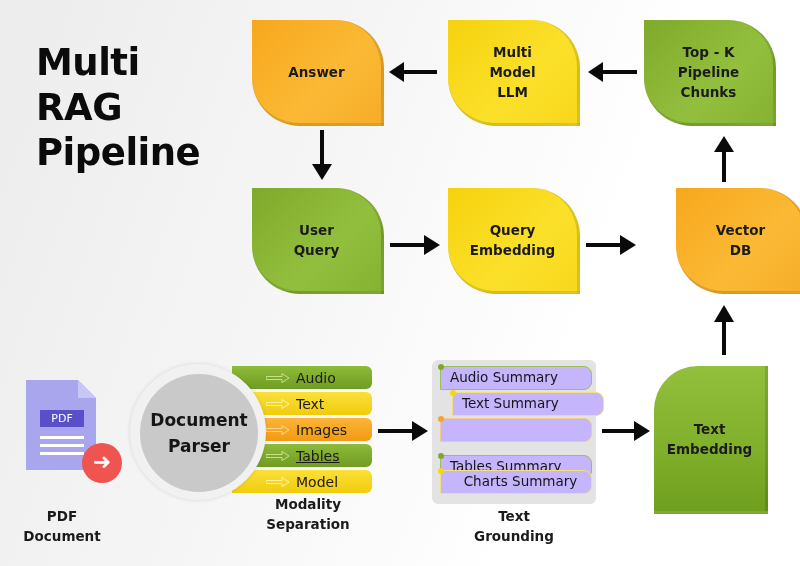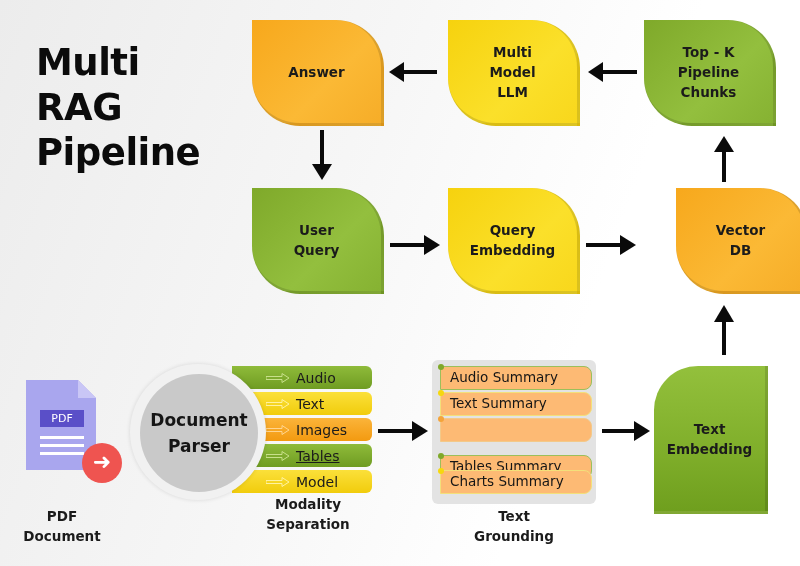--- a/index.html
+++ b/index.html
@@ -75,21 +75,21 @@
     .mod-orange { background: linear-gradient(180deg, #fbb43a, #f39a10); }
     .mod-arrow {
       position: absolute; left: 34px; top: 7px; width: 24px; height: 10px;
     }
     .grounding {
       position: absolute; left: 432px; top: 360px; width: 164px; height: 144px;
       background: #e3e3e3; border-radius: 6px;
     }
     .summary {
       position: absolute; left: 440px; width: 152px; height: 24px; border-radius: 0 8px 8px 0;
-      background: #fdba74; border: 1.5px solid; font-size: 13.5px; line-height: 21px;
+      background: #c4b5fd; border: 1.5px solid; font-size: 13.5px; line-height: 21px;
       padding-left: 9px; color: #161616; font-family: "DejaVu Sans", sans-serif;
     }
     .summary .dot { position: absolute; left: -3px; top: -3px; width: 6px; height: 6px; border-radius: 50%; }
   </style>
 </head>
 <body>
 
 <div class="title">
   <div>Multi</div>
   <div>RAG</div>
@@ -176,32 +176,32 @@
 Parser</span>
 </div>
 <div class="caption" style="left:256px;top:494px;width:104px;">Modality
 Separation</div>
 
 <div class="grounding"></div>
 <div class="summary" style="top:366px;border-color:#9cbf5a;">
   <span class="dot" style="background:#7fa92a;"></span>
   <span>Audio Summary</span>
 </div>
-<div class="summary" style="top:392px;border-color:#f3e07a;">
+<div class="summary" style="top:392px;border-color:#f3e07a;margin-left:12px;">
   <span class="dot" style="background:#f6d80e;"></span>
   <span>Text Summary</span>
 </div>
 <div class="summary" style="top:418px;border-color:#f3c989;">
   <span class="dot" style="background:#f4a43a;"></span>
 </div>
 <div class="summary" style="top:444px;border-color:#9cbf5a;margin-top:11px;">
   <span class="dot" style="background:#7fa92a;"></span>
   <span>Tables Summary</span>
 </div>
-<div class="summary" style="top:470px;border-color:#f3e07a;">
+<div class="summary" style="top:470px;border-color:#f3e07a;text-align:center;">
   <span class="dot" style="background:#f6d80e;"></span>
   <span>Charts Summary</span>
 </div>
 <div class="caption" style="left:462px;top:506px;width:104px;">Text
 Grounding</div>
 
 <div class="te-node">
   <span>Text
 Embedding</span>
 </div>

